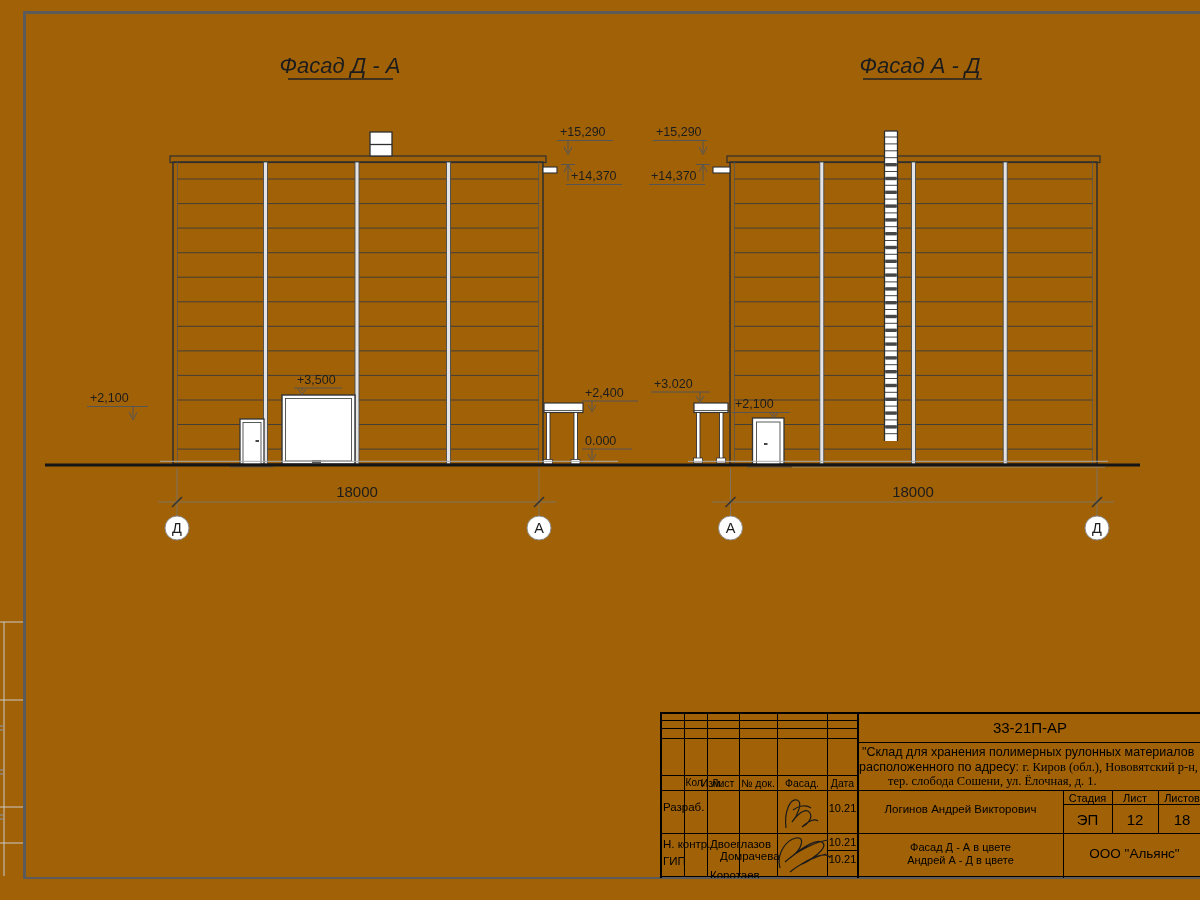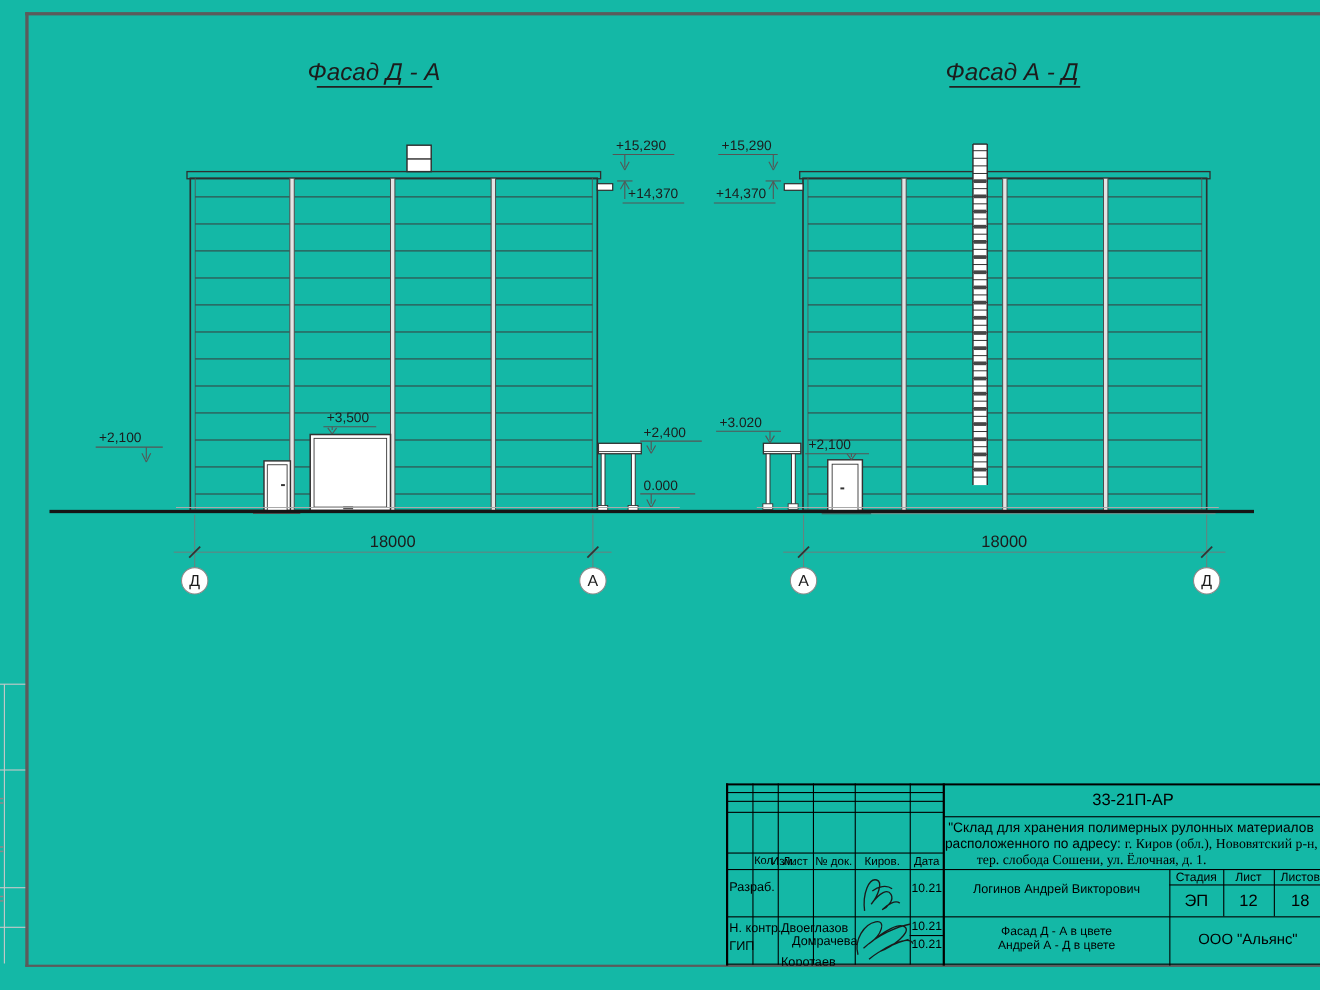--- a/index.html
+++ b/index.html
@@ -1,16 +1,16 @@
 <!DOCTYPE html>
 <html><head>
 <meta charset="utf-8">
 <style>
   html,body{margin:0;padding:0;background:#fff;}
-  #page{position:relative;width:1200px;height:900px;background:#14b8a6;overflow:hidden;
+  #page{position:relative;width:1200px;height:900px;background:#a16207;overflow:hidden;
         font-family:"Liberation Sans",sans-serif;color:#111;}
   svg{position:absolute;left:0;top:0;}
   svg text{font-family:"Liberation Sans",sans-serif;fill:#1c1c1c;}
   .lbl{font-size:12.5px;}
   .dim{font-size:15px;}
   .axis{font-size:14.5px;}
   .ftitle{font-size:22px;font-style:italic;}
   
   .border-line{position:absolute;background:#5b5b5b;}
   
@@ -360,21 +360,21 @@
   <div class="hl" style="left:198px;top:30px;width:342px;height:1px;"></div>
   <div class="hl" style="left:403px;top:92px;width:137px;height:1px;"></div>
   <div class="vl" style="left:403px;top:78px;width:1.4px;height:88px;"></div>
   <div class="vl" style="left:452px;top:78px;width:1px;height:43px;"></div>
   <div class="vl" style="left:498px;top:78px;width:1px;height:43px;"></div>
 
   <div class="txt ctr" style="left:0;top:65px;width:24px;font-size:10.5px;padding-left:40px;">Изм.</div>
   <div class="txt ctr" style="left:24px;top:65px;width:23px;font-size:10px;">Кол.</div>
   <div class="txt ctr" style="left:47px;top:65px;width:32px;font-size:10.5px;">Лист</div>
   <div class="txt ctr" style="left:79px;top:65px;width:38px;font-size:10.5px;">№ док.</div>
-  <div class="txt ctr" style="left:117px;top:65px;width:50px;font-size:10.5px;">Киров.</div>
+  <div class="txt ctr" style="left:117px;top:65px;width:50px;font-size:10.5px;">Фасад.</div>
   <div class="txt ctr" style="left:167px;top:65px;width:31px;font-size:10.5px;">Дата</div>
 
   <div class="txt" style="left:3px;top:89px;">Разраб.</div>
   <div class="txt" style="left:60px;top:93px;margin-top:45px;">Домрачева</div>
   <div class="txt ctr" style="left:167px;top:90px;width:31px;font-size:11px;">10.21</div>
   <div class="txt" style="left:3px;top:126px;">Н. контр.</div>
   <div class="txt" style="left:50px;top:126px;">Двоеглазов</div>
   <div class="txt ctr" style="left:167px;top:124px;width:31px;font-size:11px;">10.21</div>
   <div class="txt" style="left:3px;top:143px;">ГИП</div>
   <div class="txt" style="left:50px;top:143px;margin-top:14px;">Коротаев</div>

